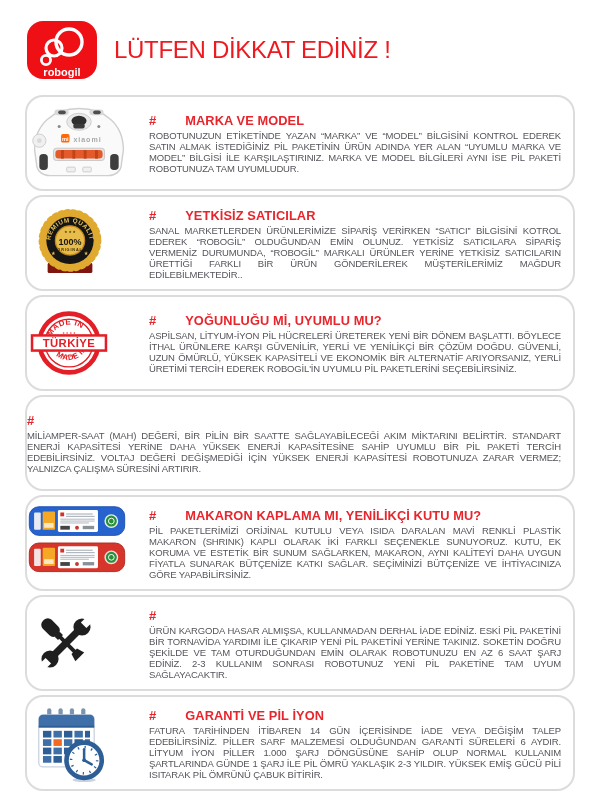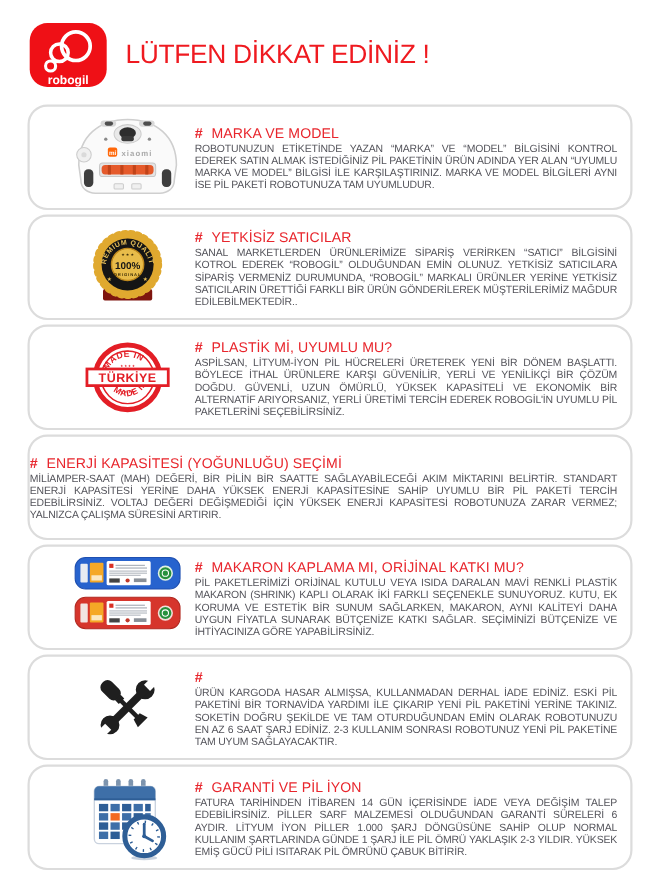--- a/index.html
+++ b/index.html
@@ -8,25 +8,25 @@
   
   .logo{position:absolute;left:27px;top:21px;width:70px;height:58px;border-radius:16px;
         background:#EF1016;display:flex;align-items:center;justify-content:center;}
   .page-title{position:absolute;left:114px;top:36px;font-size:24px;font-weight:normal;
         letter-spacing:-0.3px;color:#EF1A20;}
   
   .cards{position:absolute;left:25px;top:95px;width:550px;}
   .card{box-sizing:border-box;width:550px;height:96px;margin-bottom:4px;
         border:2px solid #DCDCDC;border-radius:18px;display:flex;align-items:center;
         background:#fff;}
-  .icon-col{flex:0 0 122px;display:flex;align-items:center;justify-content:center;padding-left:28px;}
+  .icon-col{flex:0 0 122px;display:flex;align-items:center;justify-content:flex-start;}
   .text-col{flex:1;padding:5px 12px 4px 0;}
   .card-heading{display:flex;align-items:baseline;margin:0 0 2px 0;}
   .hash{color:#E8252C;font-weight:bold;font-size:13px;margin-right:8px;}
-  .heading-text{color:#E8252C;font-weight:normal;font-size:12.8px;letter-spacing:0.1px;}
+  .heading-text{color:#E8252C;font-weight:bold;font-size:12.8px;letter-spacing:0.1px;margin-left:21px;}
   .card-body{margin:0;color:#54545B;font-weight:normal;font-size:9.5px;line-height:11px;
         text-align:justify;letter-spacing:-0.15px;}
   svg{font-family:"Liberation Sans",sans-serif;display:block;}
 </style>
 </head>
 <body>
 
 <div class="page">
 
   <div class="logo">
@@ -129,31 +129,30 @@
           </g>
           <text x="50" y="34" font-size="3.6" fill="#E31E26" text-anchor="middle">★ ★ ★ ★</text>
           <rect x="6" y="36" width="88" height="18" fill="#ffffff" stroke="#E31E26" stroke-width="3"></rect>
           <text x="50" y="50" font-size="13.5" font-weight="bold" fill="#E31E26" letter-spacing="0.5" text-anchor="middle">TÜRKİYE</text>
           <text x="50" y="62" font-size="3.6" fill="#E31E26" text-anchor="middle">★ ★ ★ ★</text>
         </svg>
       </div>
       <div class="text-col">
         <h2 class="card-heading">
           <span class="hash">#</span>
-          <span class="heading-text">PLASTİK Mİ, UYUMLU MU?</span>
+          <span class="heading-text">YOĞUNLUĞU Mİ, UYUMLU MU?</span>
         </h2>
         <p class="card-body">ASPİLSAN, LİTYUM-İYON PİL HÜCRELERİ ÜRETEREK YENİ BİR DÖNEM BAŞLATTI. BÖYLECE İTHAL ÜRÜNLERE KARŞI GÜVENİLİR, YERLİ VE YENİLİKÇİ BİR ÇÖZÜM DOĞDU. GÜVENLİ, UZUN ÖMÜRLÜ, YÜKSEK KAPASİTELİ VE EKONOMİK BİR ALTERNATİF ARIYORSANIZ, YERLİ ÜRETİMİ TERCİH EDEREK ROBOGİL'İN UYUMLU PİL PAKETLERİNİ SEÇEBİLİRSİNİZ.</p>
       </div>
     </section>
 
     <section class="card">
       <div class="text-col">
         <h2 class="card-heading">
           <span class="hash">#</span>
-          <span class="heading-text">ENERJİ KAPASİTESİ (YOĞUNLUĞU) SEÇİMİ</span>
         </h2>
         <p class="card-body">MİLİAMPER-SAAT (MAH) DEĞERİ, BİR PİLİN BİR SAATTE SAĞLAYABİLECEĞİ AKIM MİKTARINI BELİRTİR. STANDART ENERJİ KAPASİTESİ YERİNE DAHA YÜKSEK ENERJİ KAPASİTESİNE SAHİP UYUMLU BİR PİL PAKETİ TERCİH EDEBİLİRSİNİZ. VOLTAJ DEĞERİ DEĞİŞMEDİĞİ İÇİN YÜKSEK ENERJİ KAPASİTESİ ROBOTUNUZA ZARAR VERMEZ; YALNIZCA ÇALIŞMA SÜRESİNİ ARTIRIR.</p>
       </div>
     </section>
 
     <section class="card">
       <div class="icon-col">
         <svg width="100" height="82" viewBox="0 0 104 86">
           <g>
             <rect x="2" y="5" width="100" height="30" rx="10" fill="#2763CE" stroke="#1E4FB0"></rect>
@@ -189,21 +188,21 @@
             <circle cx="52" cy="27" r="2" fill="#C0392B"></circle>
             <rect x="58" y="25" width="12" height="3.5" fill="#8A9098"></rect>
             <circle cx="88" cy="20" r="6.5" fill="#27903B" stroke="#F5DCDA" stroke-width="1.5"></circle>
             <circle cx="88" cy="20" r="3" fill="none" stroke="#ffffff" stroke-width="1"></circle>
           </g>
         </svg>
       </div>
       <div class="text-col">
         <h2 class="card-heading">
           <span class="hash">#</span>
-          <span class="heading-text">MAKARON KAPLAMA MI, ORİJİNAL KATKI MU?</span>
+          <span class="heading-text">MAKARON KAPLAMA MI, YENİLİKÇİ KUTU MU?</span>
         </h2>
         <p class="card-body">PİL PAKETLERİMİZİ ORİJİNAL KUTULU VEYA ISIDA DARALAN MAVİ RENKLİ PLASTİK MAKARON (SHRINK) KAPLI OLARAK İKİ FARKLI SEÇENEKLE SUNUYORUZ. KUTU, EK KORUMA VE ESTETİK BİR SUNUM SAĞLARKEN, MAKARON, AYNI KALİTEYİ DAHA UYGUN FİYATLA SUNARAK BÜTÇENİZE KATKI SAĞLAR. SEÇİMİNİZİ BÜTÇENİZE VE İHTİYACINIZA GÖRE YAPABİLİRSİNİZ.</p>
       </div>
     </section>
 
     <section class="card">
       <div class="icon-col">
         <svg width="78" height="78" viewBox="0 0 100 90">
           <g transform="rotate(45 50 45)">
             <circle cx="50" cy="16" r="11" fill="#1F1F1F"></circle>

